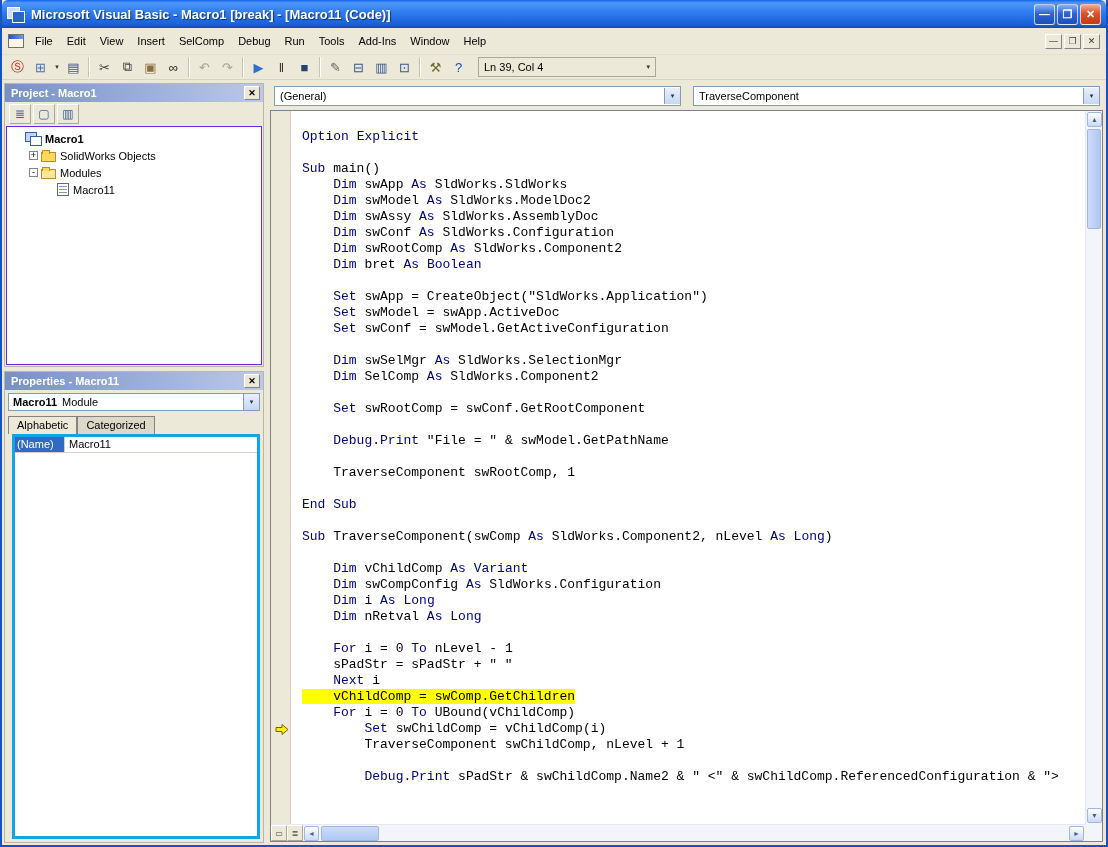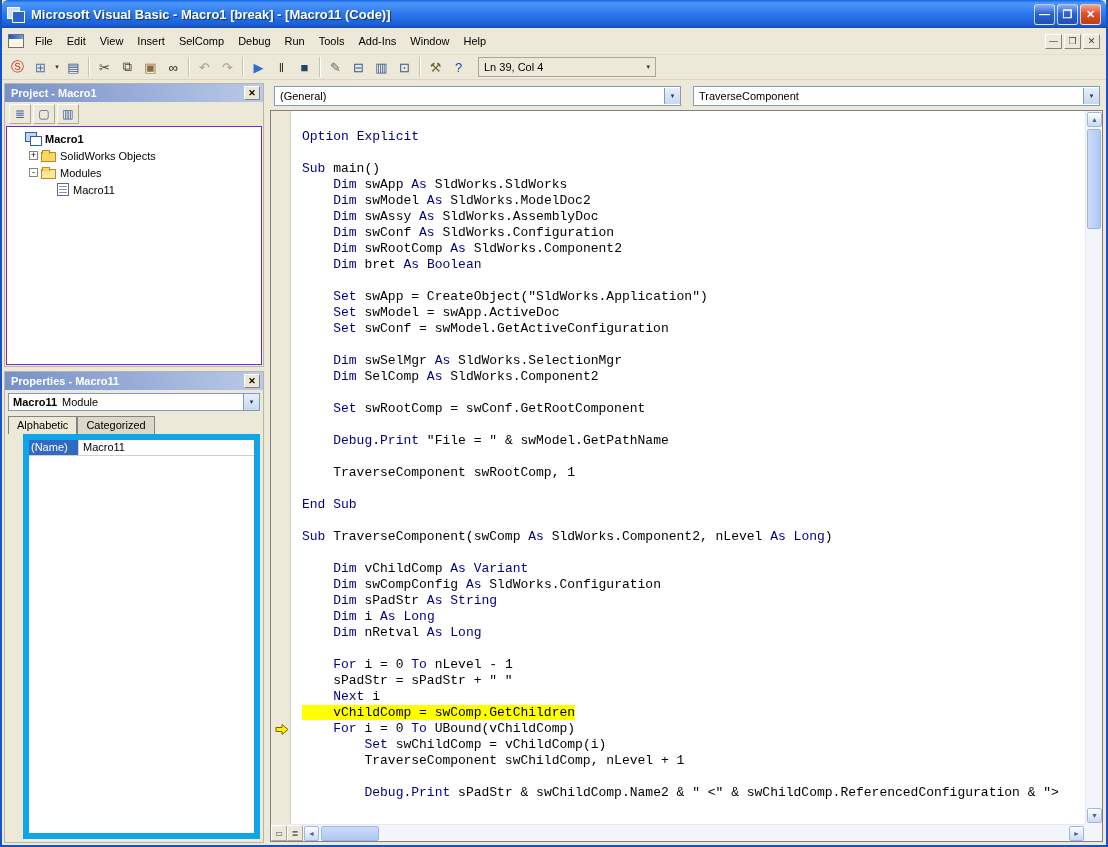--- a/index.html
+++ b/index.html
@@ -80,21 +80,21 @@
   .props-panel { flex:1; }
   .props-combo { height:18px; margin:3px; background:#fff; border:1px solid #7F9DB9;
     display:flex; align-items:center; font-size:11px; padding-left:4px; }
   .props-combo .obj-name { font-weight:bold; }
   .props-combo .obj-type { margin-left:5px; }
   .combo-arrow { margin-left:auto; width:16px; height:16px; flex:none; display:grid; place-items:center;
     font-size:7px; color:#234; background:linear-gradient(#E9EFFA,#C7D6F0); border-left:1px solid #7F9DB9; }
   .props-tabs { display:flex; margin:2px 3px 0 3px; }
   .ptab { font-size:11px; padding:2px 8px 3px 8px; border:1px solid #848284; border-bottom:none; background:#DDD9C8; }
   .ptab.active { background:#ECE9D8; position:relative; top:0; }
-  .props-grid { flex:1; margin:0 3px 3px 18px; background:#fff; border:6px solid #0ea5e9; overflow:hidden; }
+  .props-grid { flex:1; margin:0 3px 3px 7px; background:#fff; border:3px solid #0ea5e9; overflow:hidden; }
   .prop-row { height:16px; display:flex; font-size:11px; border-bottom:1px solid #D4D0C8; }
   .prop-name { width:50px; flex:none; padding:1px 2px; border-right:1px solid #D4D0C8; }
   .prop-name.sel { background:var(--sel-color,#316AC5); color:#fff; }
   .prop-value { padding:1px 4px; }
 
   
   .code-panel { flex:1; display:flex; flex-direction:column; overflow:hidden; }
   .combo-row { height:26px; flex:none; display:flex; align-items:center; gap:12px; padding:2px 4px 2px 6px; }
   .code-combo { flex:1; height:20px; background:#fff; border:1px solid #7F9DB9; display:flex; align-items:center;
     font-size:11px; padding-left:5px; }
@@ -294,21 +294,20 @@
             <div class="code-line"><span class="linewrap"><span>    </span><span class="kw">Debug</span><span>.</span><span class="kw">Print</span><span> "</span><span>File</span><span> = " &amp; </span><span>swModel</span><span>.</span><span>GetPathName</span></span></div>
             <div class="code-line"><span class="linewrap"></span></div>
             <div class="code-line"><span class="linewrap"><span>    </span><span>TraverseComponent</span><span> </span><span>swRootComp</span><span>, </span><span>1</span></span></div>
             <div class="code-line"><span class="linewrap"></span></div>
             <div class="code-line"><span class="linewrap"><span class="kw">End</span><span> </span><span class="kw">Sub</span></span></div>
             <div class="code-line"><span class="linewrap"></span></div>
             <div class="code-line"><span class="linewrap"><span class="kw">Sub</span><span> </span><span>TraverseComponent</span><span>(</span><span>swComp</span><span> </span><span class="kw">As</span><span> </span><span>SldWorks</span><span>.</span><span>Component2</span><span>, </span><span>nLevel</span><span> </span><span class="kw">As</span><span> </span><span class="kw">Long</span><span>)</span></span></div>
             <div class="code-line"><span class="linewrap"></span></div>
             <div class="code-line"><span class="linewrap"><span>    </span><span class="kw">Dim</span><span> </span><span>vChildComp</span><span> </span><span class="kw">As</span><span> </span><span class="kw">Variant</span></span></div>
             <div class="code-line"><span class="linewrap"><span>    </span><span class="kw">Dim</span><span> </span><span>swCompConfig</span><span> </span><span class="kw">As</span><span> </span><span>SldWorks</span><span>.</span><span>Configuration</span></span></div>
-            <div class="code-line"><span class="linewrap"><span>    </span><span class="kw">Dim</span><span> </span><span>sPadStr</span><span> </span><span class="kw">As</span><span> </span><span class="kw">String</span></span></div>
             <div class="code-line"><span class="linewrap"><span>    </span><span class="kw">Dim</span><span> </span><span>i</span><span> </span><span class="kw">As</span><span> </span><span class="kw">Long</span></span></div>
             <div class="code-line"><span class="linewrap"><span>    </span><span class="kw">Dim</span><span> </span><span>nRetval</span><span> </span><span class="kw">As</span><span> </span><span class="kw">Long</span></span></div>
             <div class="code-line"><span class="linewrap"></span></div>
             <div class="code-line"><span class="linewrap"><span>    </span><span class="kw">For</span><span> </span><span>i</span><span> = </span><span>0</span><span> </span><span class="kw">To</span><span> </span><span>nLevel</span><span> - </span><span>1</span></span></div>
             <div class="code-line"><span class="linewrap"><span>    </span><span>sPadStr</span><span> = </span><span>sPadStr</span><span> + " "</span></span></div>
             <div class="code-line"><span class="linewrap"><span>    </span><span class="kw">Next</span><span> </span><span>i</span></span></div>
             <div class="code-line"><span class="linewrap hl"><span>    </span><span>vChildComp</span><span> = </span><span>swComp</span><span>.</span><span>GetChildren</span></span></div>
             <div class="code-line"><span class="linewrap"><span>    </span><span class="kw">For</span><span> </span><span>i</span><span> = </span><span>0</span><span> </span><span class="kw">To</span><span> </span><span>UBound</span><span>(</span><span>vChildComp</span><span>)</span></span></div>
             <div class="code-line"><span class="linewrap"><span>        </span><span class="kw">Set</span><span> </span><span>swChildComp</span><span> = </span><span>vChildComp</span><span>(</span><span>i</span><span>)</span></span></div>
             <div class="code-line"><span class="linewrap"><span>        </span><span>TraverseComponent</span><span> </span><span>swChildComp</span><span>, </span><span>nLevel</span><span> + </span><span>1</span></span></div>

